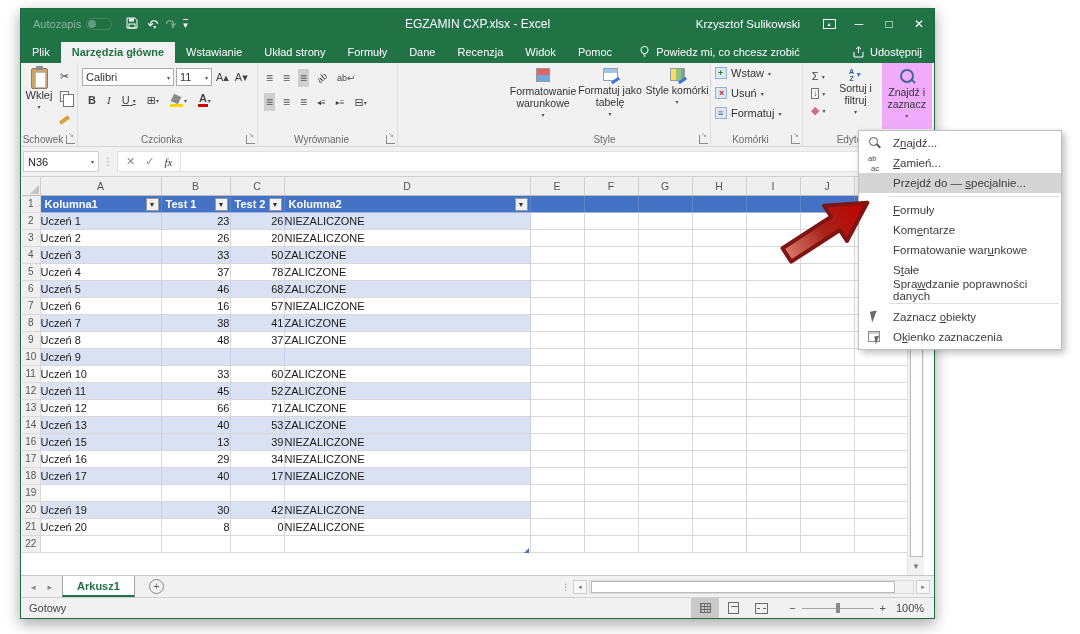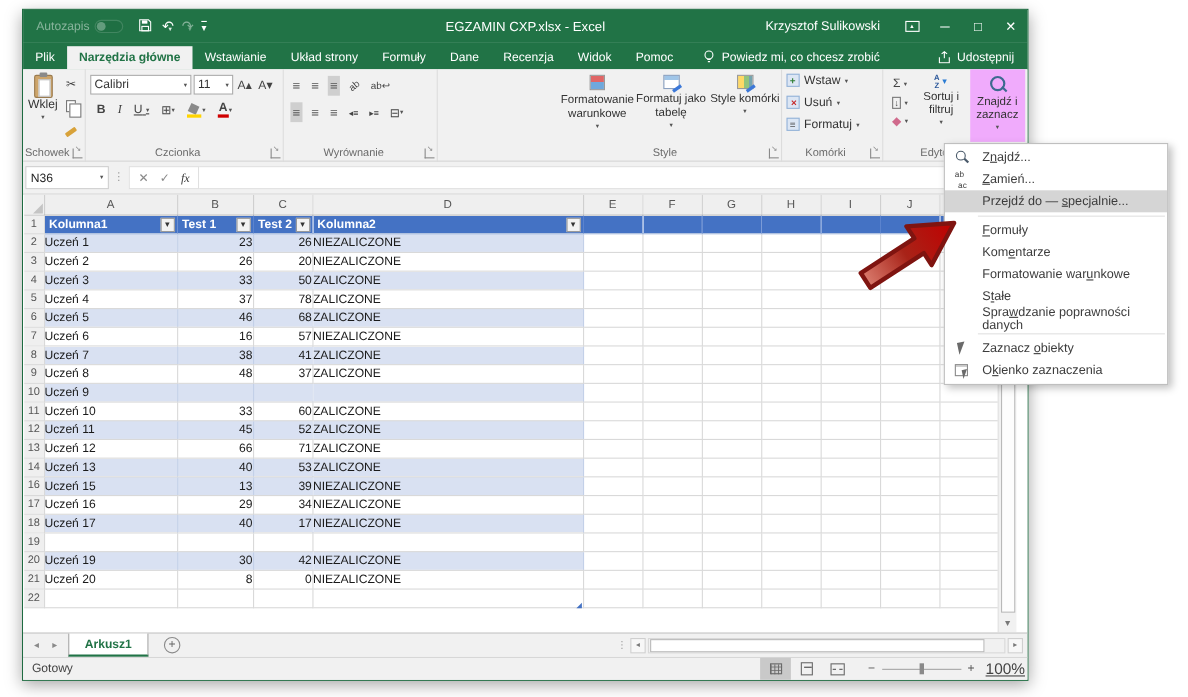--- a/index.html
+++ b/index.html
@@ -122,21 +122,21 @@
   .sright { margin-left:auto; display:flex; align-items:center; height:100%; }
   .vb { width:28px; height:100%; display:flex; align-items:center; justify-content:center; }
   .vb.sel { background:#c9c9c9; }
   .g-grid { width:11px; height:10px; border:1px solid #6a6a6a; background:linear-gradient(#6a6a6a 1px,transparent 1px) 0 2px/11px 3px repeat-y,linear-gradient(90deg,#6a6a6a 1px,transparent 1px) 3px 0/3.4px 10px repeat-x; }
   .g-page { width:11px; height:12px; border:1px solid #6a6a6a; background:linear-gradient(#6a6a6a 1px,transparent 1px) 2px 3px/7px 3px no-repeat; }
   .g-break { width:13px; height:11px; border:1px solid #6a6a6a; position:relative; }
   .g-break::after { content:""; position:absolute; left:1px; right:1px; top:4px; border-top:1px dashed #6a6a6a; }
   .zoomctl { display:flex; align-items:center; gap:6px; padding:0 10px 0 14px; color:#555; }
   .ztrack { width:72px; height:1px; background:#a6a6a6; position:relative; }
   .zthumb { position:absolute; left:34px; top:-5px; width:4px; height:10px; background:#8a8a8a; }
-  .zpct { width:38px; text-align:right; font-size:14px; color:#444;text-decoration:underline; }
+  .zpct { width:38px; text-align:right; font-size:11px; color:#444; }
 
   
   .menu { position:absolute; left:858px; top:130px; width:204px; background:#fff; border:1px solid #bfbfbf; box-shadow:3px 3px 7px rgba(0,0,0,.25); padding:2px 0; z-index:50; }
   .mitem { height:20px; display:flex; align-items:center; font-size:11.5px; color:#3c3c3c; position:relative; padding-left:34px; cursor:default; }
   .mitem.hl { background:#d5d5d5; }
   .mitem u { text-decoration:underline; }
   .mi-icon { position:absolute; left:8px; top:3px; width:16px; height:14px; }
   .menu-sep { height:1px; background:#e0e0e0; margin:3px 2px 3px 30px; }
   .ic-search::before { content:""; position:absolute; left:2px; top:1px; width:7px; height:7px; border:1.5px solid #4a5a6a; border-radius:50%; }
   .ic-search::after { content:""; position:absolute; left:9px; top:9px; width:5px; height:2px; background:#4a5a6a; transform:rotate(45deg); }

